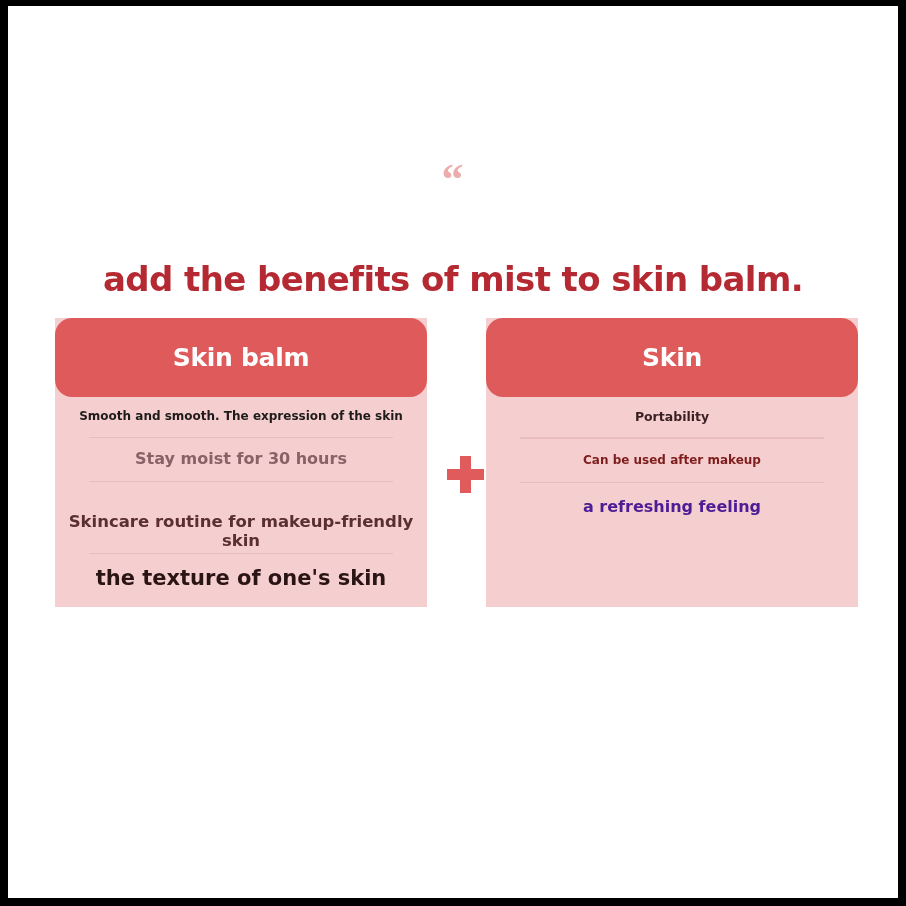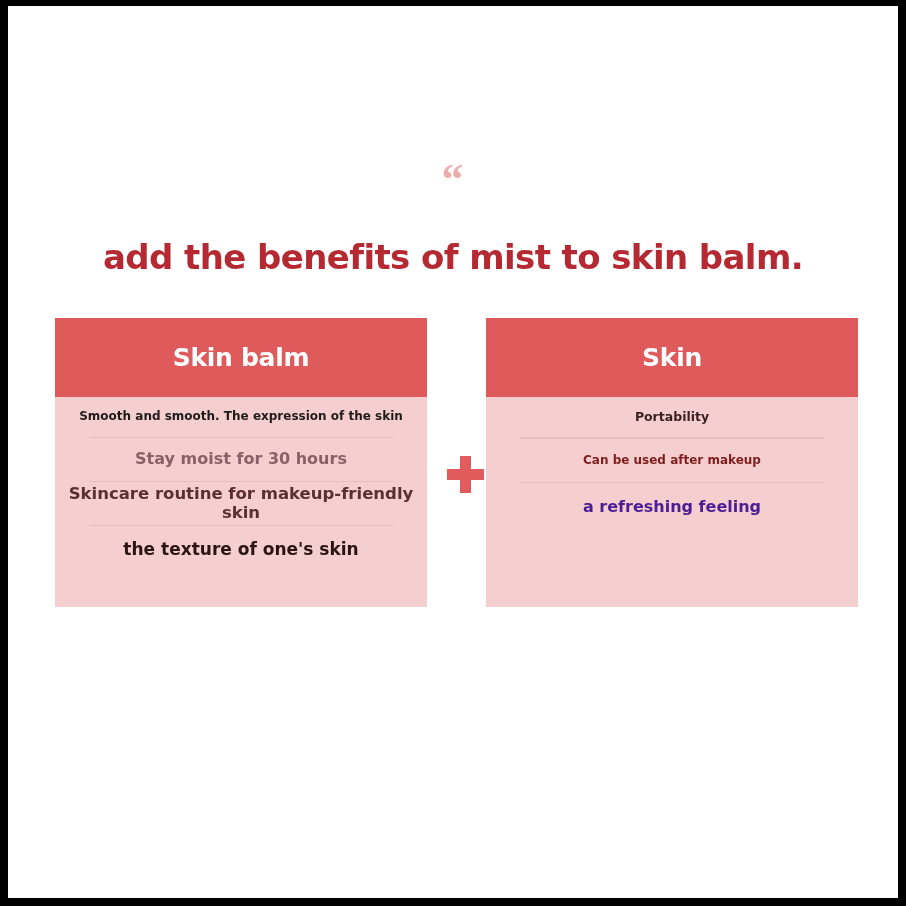--- a/index.html
+++ b/index.html
@@ -47,21 +47,21 @@
     line-height: 1;
     color: #ecacab;
     letter-spacing: 1px;
     user-select: none;
   }
 
   
   #headline {
     position: absolute;
     left: 0;
-    top: 208px;
+    top: 230px;
     width: 890px;
     text-align: center;
     font-family: "DejaVu Sans", sans-serif;
     font-size: 34px;
     font-weight: 700;
     letter-spacing: -0.6px;
     color: #b52a32;
     line-height: 1.2;
   }
 
@@ -74,20 +74,21 @@
   }
   #card-left  { left: 47px;  }
   #card-right { left: 478px; }
 
   .card-header {
     height: 79px;
     background: #df5b5b;
     display: flex;
     align-items: center;
     justify-content: center;
+    border-radius: 17px;
   }
   .card-header-title {
     font-family: "DejaVu Sans", sans-serif;
     font-size: 25px;
     font-weight: 700;
     color: #ffffff;
     letter-spacing: -0.3px;
   }
 
   .card-body {
@@ -116,27 +117,27 @@
 
   .divider {
     height: 1px;
     background: #e9bdbd;
     margin: 0 34px;
   }
 
   
   #card-left  .feature-row.r0 { height: 40px; }
   #card-left  .feature-row.r1 { height: 43px; }
-  #card-left  .feature-row.r2 { height: 43px; }
+  #card-left  .feature-row.r2 { height: 43px; margin-top: 28px; }
   #card-left  .feature-row.r3 { height: 48px; }
 
   #card-left  .r0 .feature-text { font-size: 12px; color: #1f1b1b; }
   #card-left  .r1 .feature-text { font-size: 16px; color: #8a6166; }
   #card-left  .r2 .feature-text { font-size: 16.5px; color: #5b2f32; }
-  #card-left  .r3 .feature-text { font-size: 17px; color: #2b1414; }
+  #card-left  .r3 .feature-text { font-size: 21px; color: #2b1414; }
 
   
   #card-right .feature-row.r0 { height: 40px; }
   #card-right .feature-row.r1 { height: 43px; }
   #card-right .feature-row.r2 { height: 43px; }
   #card-right .feature-row.r3 { height: 48px; }
 
   #card-right .r0 .feature-text { font-size: 12.5px; color: #3a1f22; }
   #card-right .r1 .feature-text { font-size: 15px; color: #6d4347; }
   #card-right .r2 .feature-text { font-size: 12px; color: #7f1d1d; }

